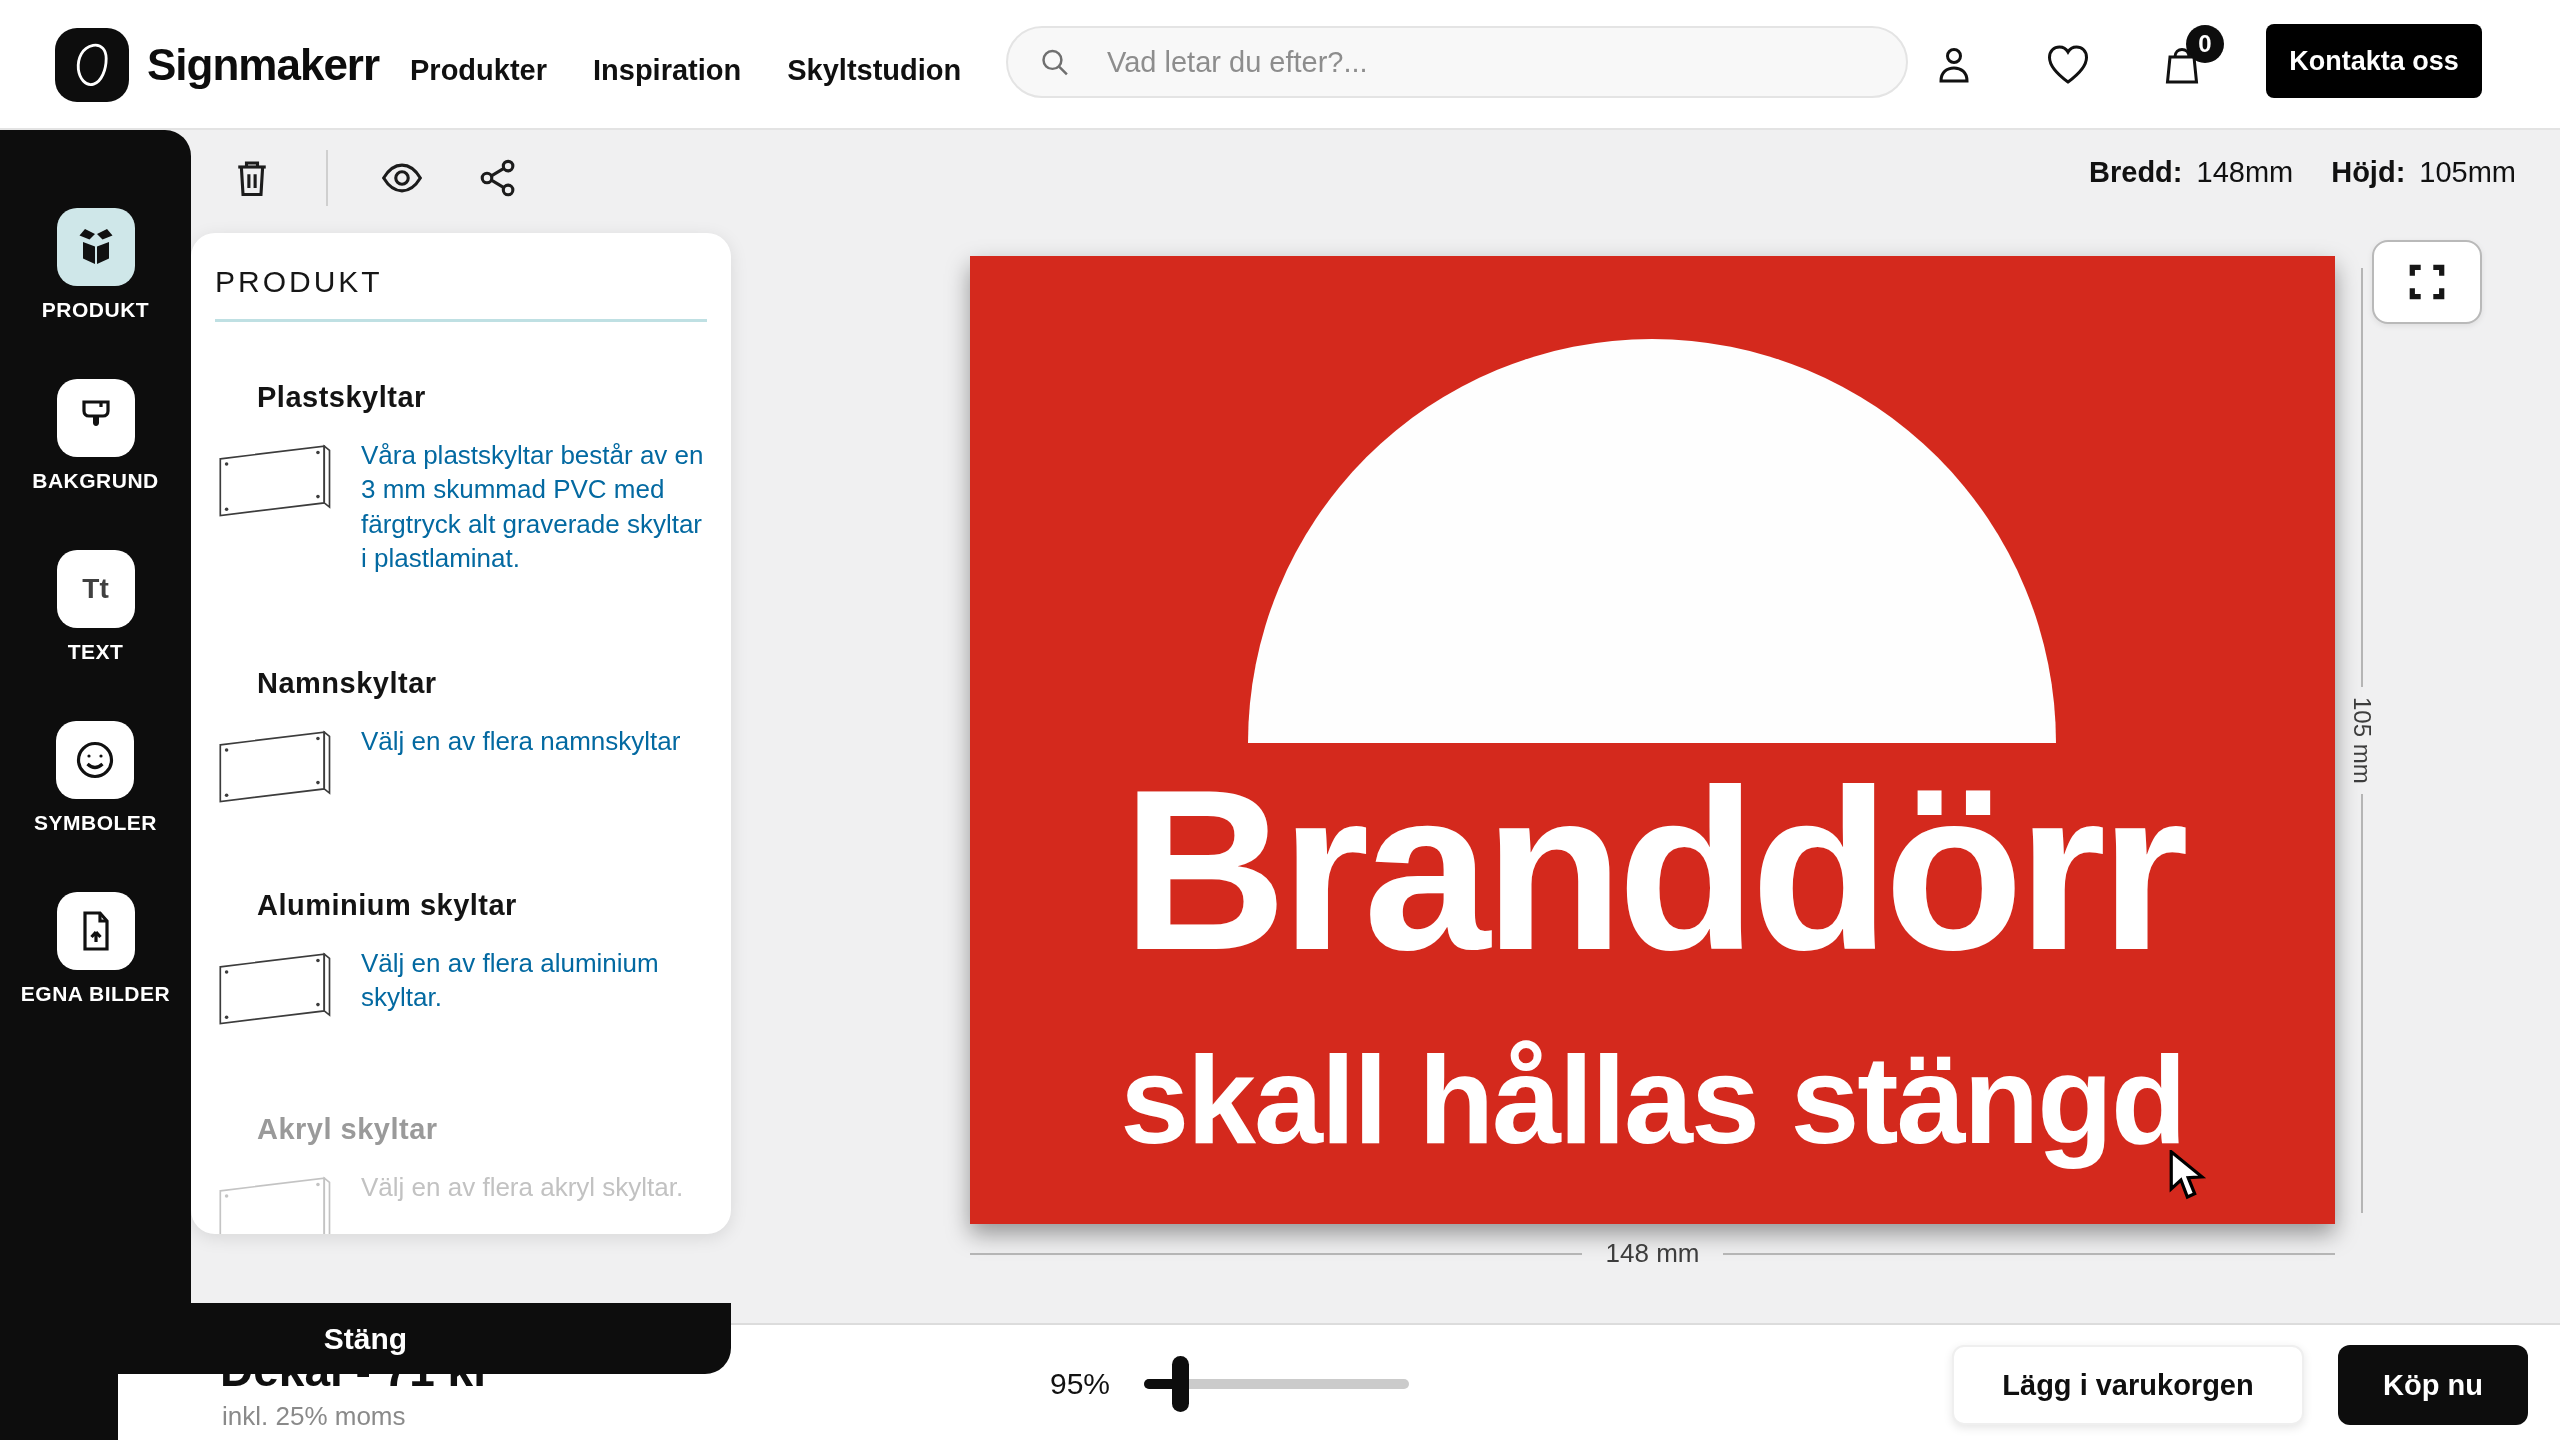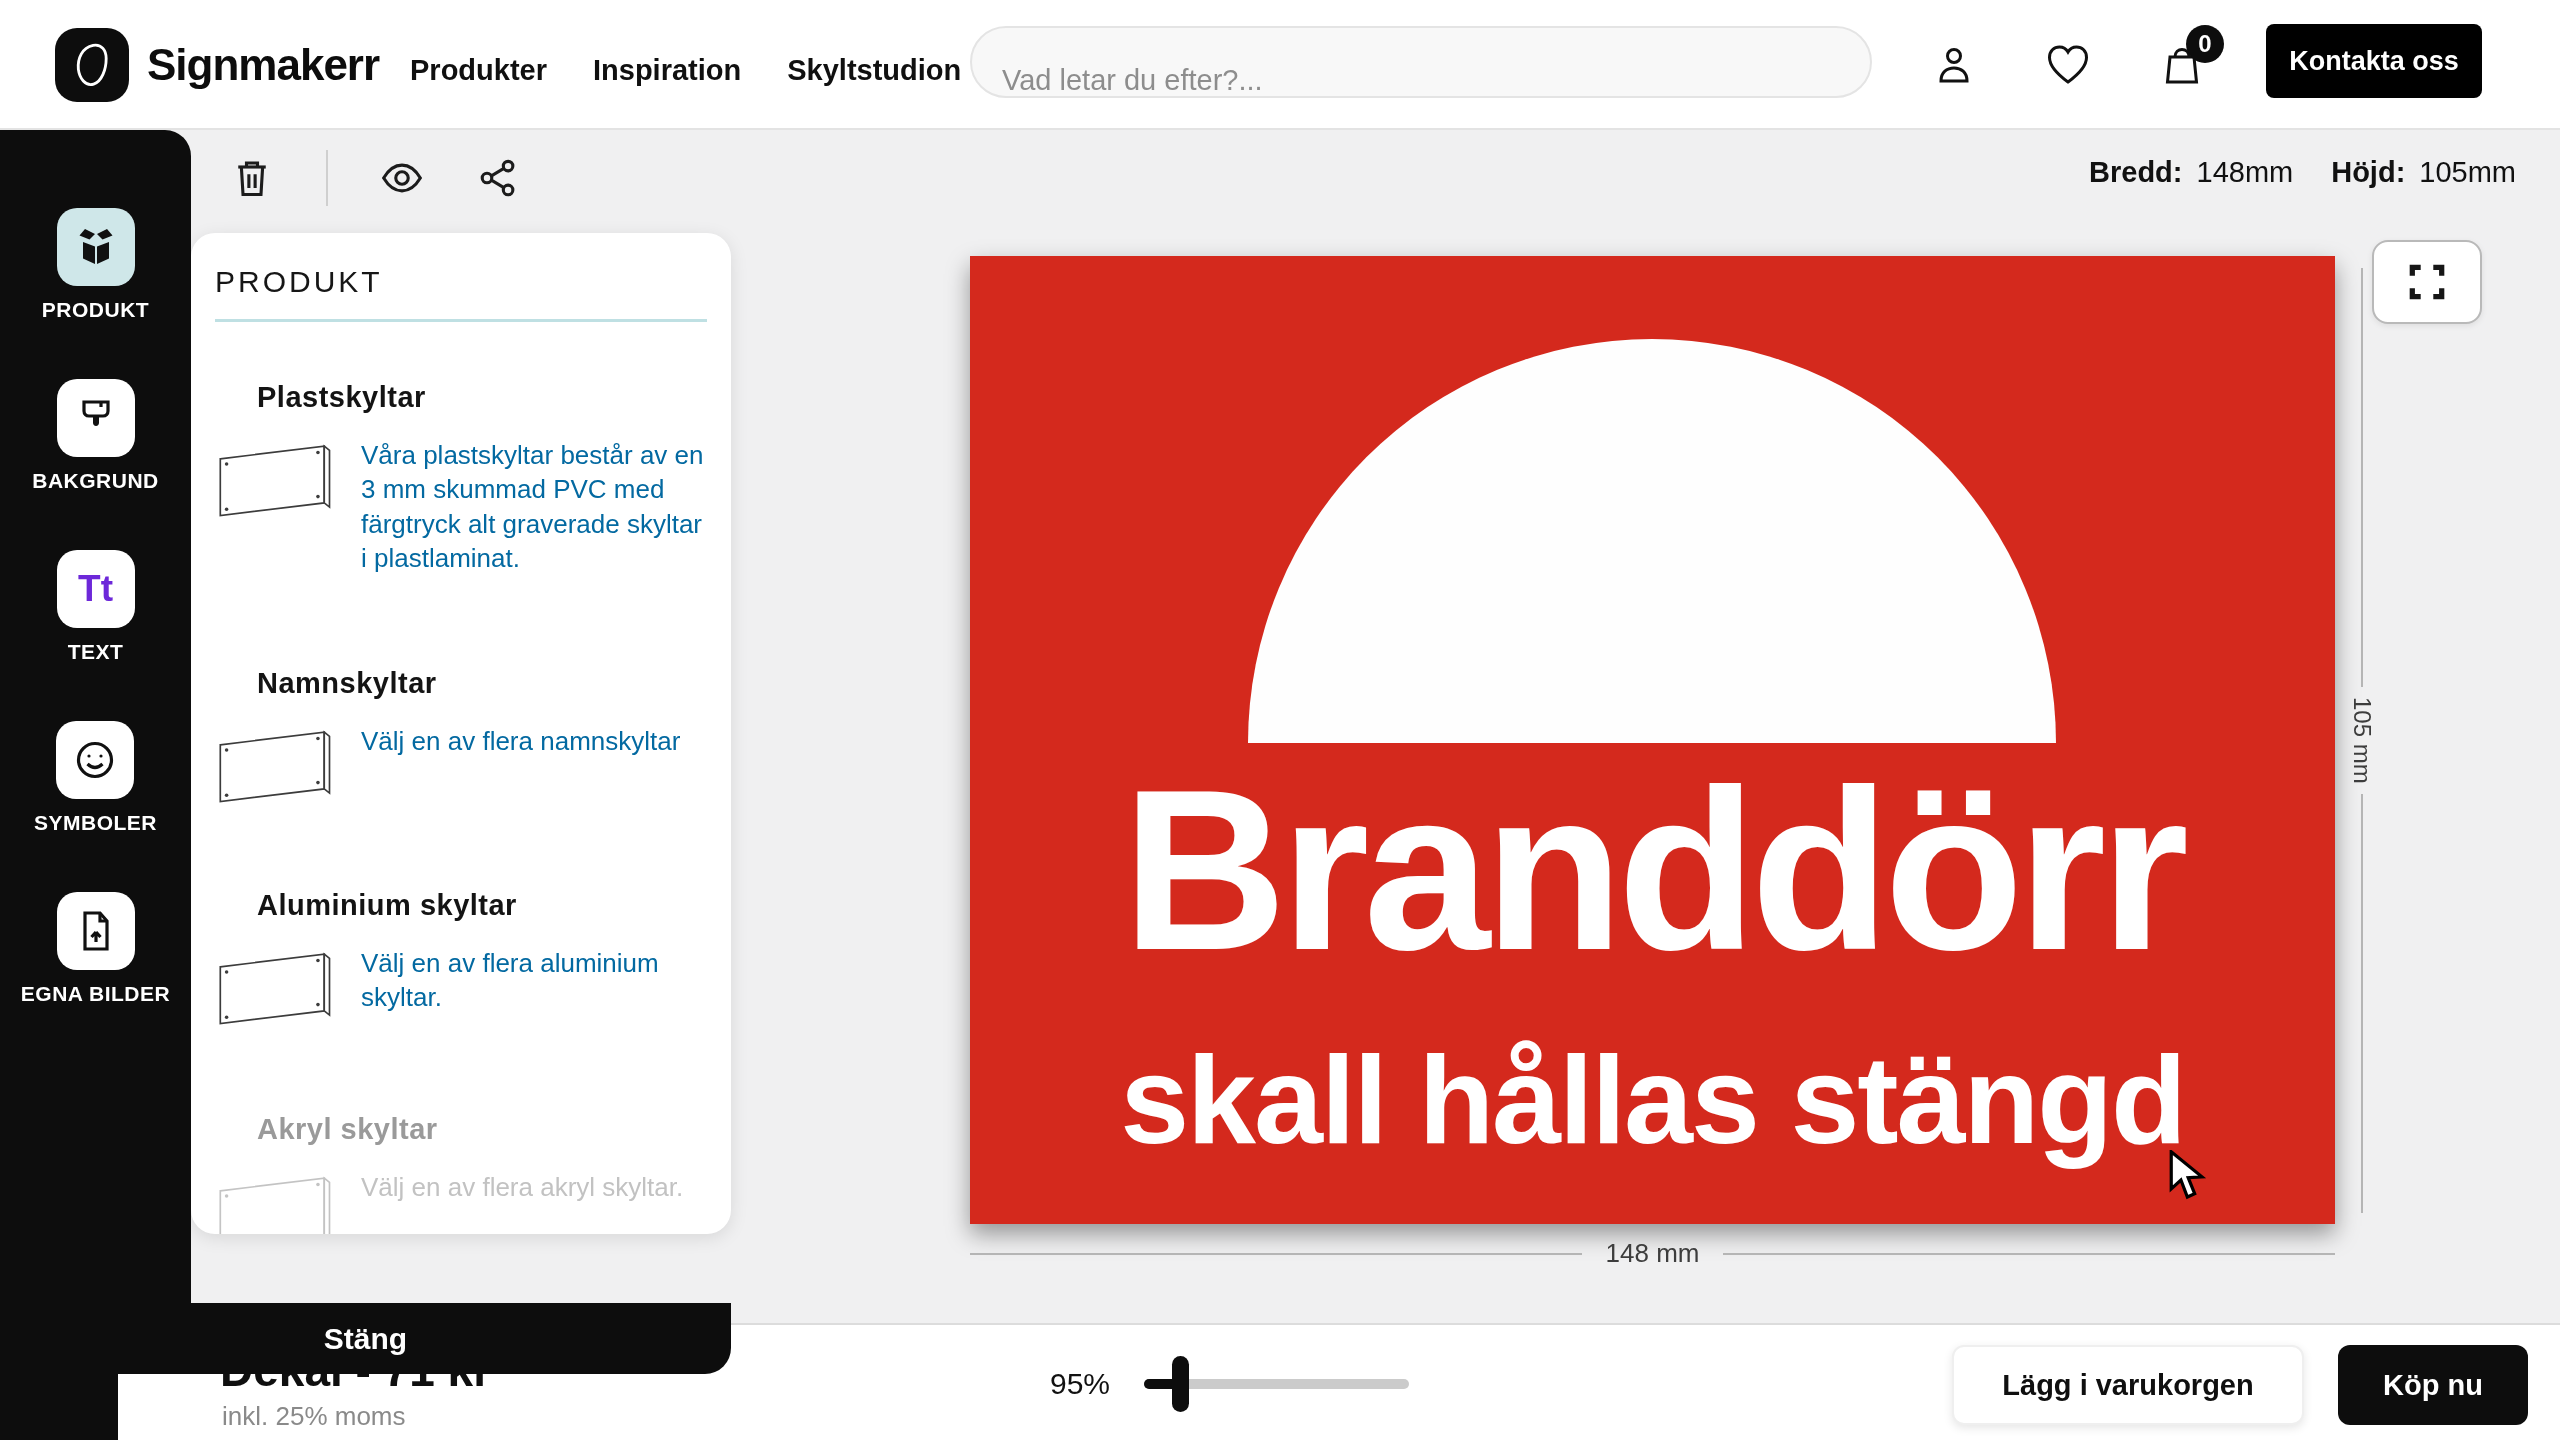--- a/index.html
+++ b/index.html
@@ -9,22 +9,22 @@
 
   
   .header { position:absolute; left:0; top:0; width:2560px; height:130px; background:#fff;
             border-bottom:2px solid #e3e3e3; z-index:40; display:flex; align-items:center;padding-left:32px; }
   .brand { position:absolute; left:55px; top:28px; display:flex; align-items:center; gap:18px; }
   .logo-box { width:74px; height:74px; background:#0d0d0d; border-radius:22px; display:flex;
               align-items:center; justify-content:center; }
   .brand-name { font-size:44px; font-weight:800; letter-spacing:-1px; color:#0d0d0d; }
   .nav { position:absolute; left:410px; top:0; height:140px; display:flex; align-items:center; gap:46px; }
   .nav-item { font-size:29px; font-weight:700; color:#101010; cursor:pointer; white-space:nowrap; }
-  .search { position:absolute; left:970px; top:26px; width:902px; height:72px; background:#f8f8f8;
-            border:2px solid #e4e4e4; border-radius:40px; display:flex; align-items:center; padding:0 30px; gap:36px;flex-direction:column; }
+  .search { position:absolute; left:1006px; top:26px; width:902px; height:72px; background:#f8f8f8;
+            border:2px solid #e4e4e4; border-radius:40px; display:flex; align-items:center; padding:0 30px; gap:36px; }
   .search input { border:none; outline:none; background:transparent; font-size:29px; color:#333;
                   font-family:"Liberation Sans", sans-serif; width:100%; }
   .search input::placeholder { color:#8d8d8d; }
   .hdr-icons { position:absolute; left:1930px; top:0; height:130px; display:flex; align-items:center; gap:66px; }
   .hdr-icon { position:relative; width:48px; height:48px; color:#111; cursor:pointer; }
   .badge { position:absolute; top:-16px; right:-18px; width:38px; height:38px; background:#0d0d0d;
            color:#fff; border-radius:50%; font-size:24px; font-weight:700; display:flex;
            align-items:center; justify-content:center; }
   .contact-btn { position:absolute; left:2266px; top:24px; width:216px; height:74px; background:#000000;
                  color:#fff; border:none; border-radius:8px; font-size:27px; font-weight:700;
@@ -238,21 +238,21 @@
           <svg width="48" height="48" viewBox="0 0 48 48" fill="none" stroke="#111" stroke-width="3.2">
             <path d="M12 8 h24 v9 c0 3-2 5-5 5 H17 c-3 0-5-2-5-5 z"></path>
             <path d="M29 8 v5"></path>
             <path d="M21 22 h6 v6.5 c0 2-1.2 3.5-3 3.5 s-3-1.5-3-3.5 z" fill="#111" stroke="none"></path>
           </svg>
         </div>
         <div class="rail-label">BAKGRUND</div>
       </div>
       <div class="rail-item">
         <div class="rail-icon">
-          <span style="font-size:37px;font-weight:800;color:#6d28d9;">Tt</span>
+          <span style="font-size:28px;font-weight:800;color:#404040;">Tt</span>
         </div>
         <div class="rail-label">TEXT</div>
       </div>
       <div class="rail-item">
         <div class="rail-icon">
           <svg width="48" height="48" viewBox="0 0 48 48" fill="none" stroke="#111" stroke-width="3.2">
             <circle cx="24" cy="24" r="16.5"></circle>
             <circle cx="18" cy="20" r="1.6" fill="#111" stroke="none"></circle>
             <circle cx="30" cy="20" r="1.6" fill="#111" stroke="none"></circle>
             <path d="M16.5 28 q7.5 7 15 0"></path>

